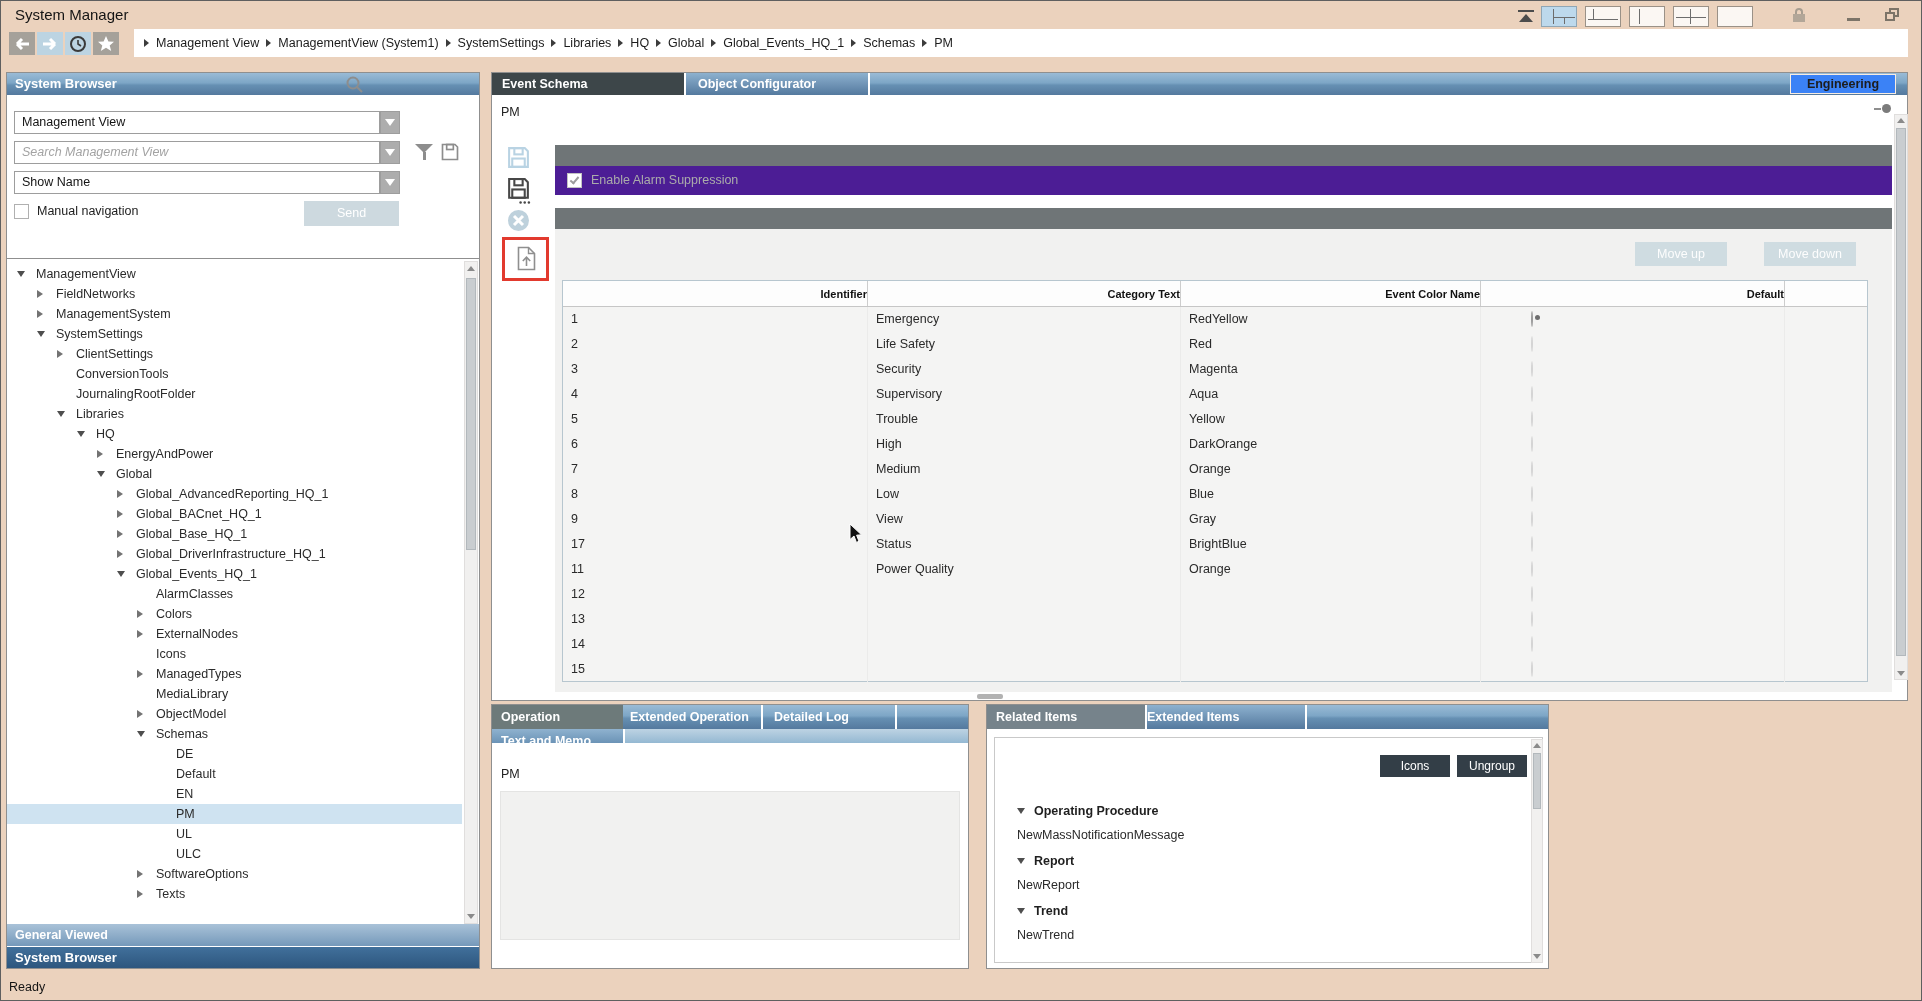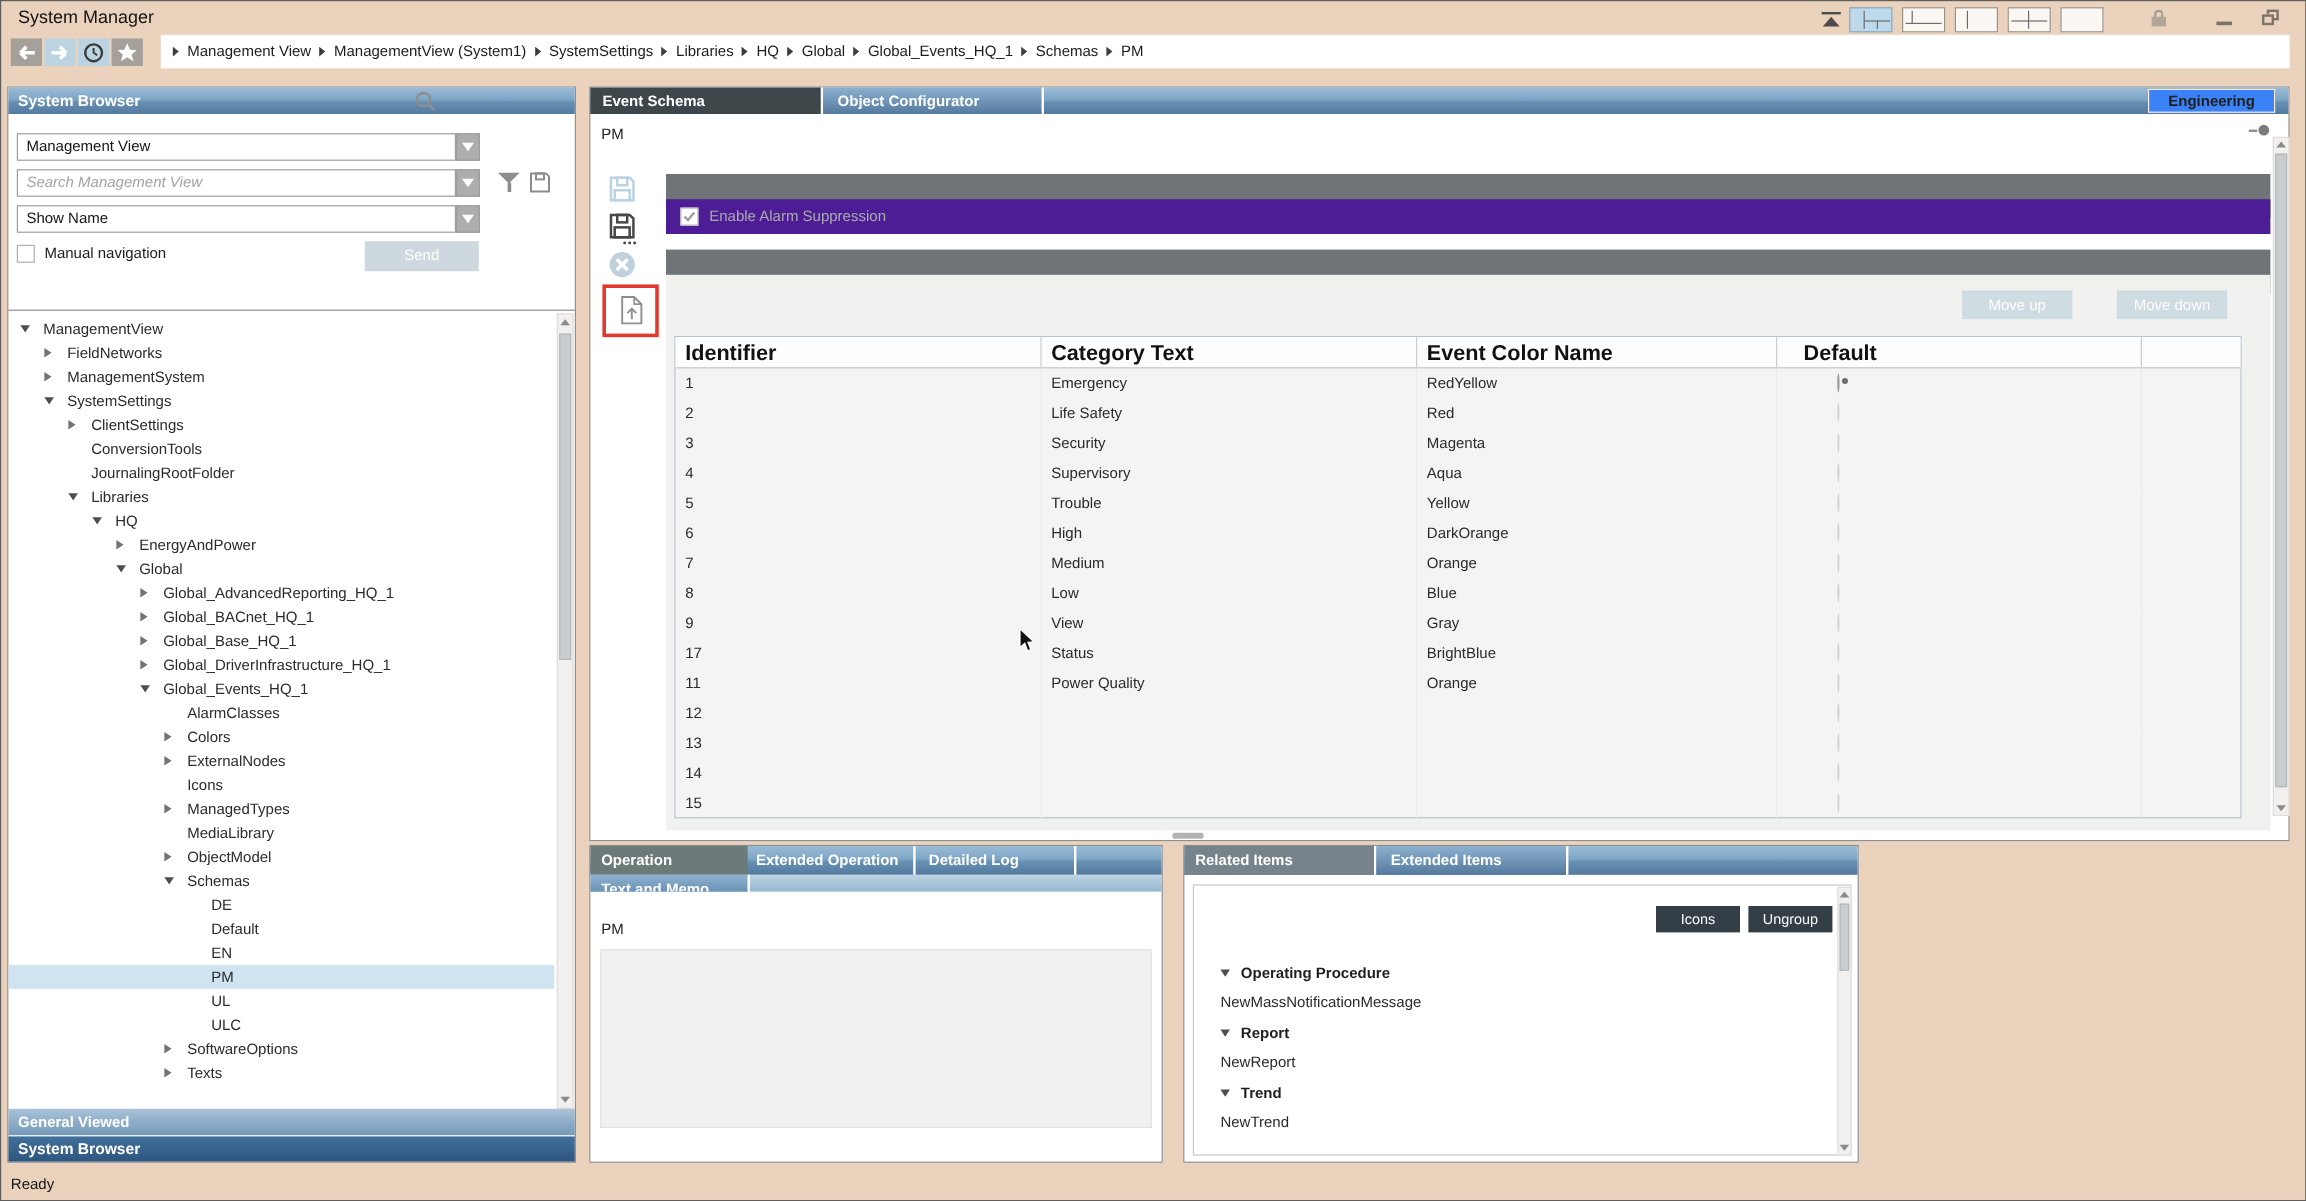--- a/index.html
+++ b/index.html
@@ -103,21 +103,21 @@
   .section-hd .lbl { color:#fff; margin-left:10px; font-size:12.5px; }
   #gs-body { position:absolute; left:63px; top:93px; width:1337px; height:29px; background:#4c1d95; }
   #gs-body .checkbox { left:12px; top:7px; border-color:#c3c3c3; }
   #gs-label { position:absolute; left:36px; top:7px; color:#ababab; }
   #cm-body { position:absolute; left:63px; top:156px; width:1337px; height:463px; background:#f1f1f0; }
   .mv-btn { position:absolute; top:13px; width:92px; height:24px; background:#cfdce1; color:#fdfdfd; text-align:center; line-height:24px; }
   #moveup-btn { left:1080px; }
   #movedown-btn { left:1209px; }
 
   #cm-table { position:absolute; left:7px; top:51px; width:1306px; height:402px; background:#f4f4f3; border:1px solid #b7c6cf; }
-  #cm-head { display:flex; height:26px; background:#fdfdfd; border-bottom:1px solid #c6c6c6; font-weight:bold; color:#111; font-size:18px; line-height:26px; }
+  #cm-head { display:flex; height:26px; background:#fdfdfd; border-bottom:1px solid #c6c6c6; font-weight:bold; color:#111; font-size:11px; line-height:26px;text-align:right; }
   .hc { border-right:1px solid #cdcdcd; padding-left:8px; flex:0 0 auto; }
   .hc1 { width:305px; } .hc2 { width:313px; } .hc3 { width:300px; } .hc4 { width:304px; padding-left:22px; } .hc5 { width:82px; border-right:none; }
   .trow { display:flex; height:25px; font-size:12.5px; color:#2a2a2a; line-height:25px; }
   .c { flex:0 0 auto; border-right:1px solid #ebebea; padding-left:8px; }
   .c1 { width:305px; } .c2 { width:313px; } .c3 { width:300px; } .c4 { width:304px; padding-left:0; } .c5 { width:82px; border-right:none; }
   .radio { width:13px; height:13px; border-radius:50%; border:1px solid #d4d4d4; background:#fafaf9; margin:6px 0 0 50px; position:relative; }
   .radio.sel { border-color:#9b9b9b; }
   .radio.sel::after { content:""; position:absolute; left:3px; top:3px; width:5px; height:5px; border-radius:50%; background:#6e6e6e; }
   #splitter-dash { position:absolute; left:485px; top:621px; width:26px; height:5px; background:#b2b2b2; border-radius:2px; }
   #main-scroll { left:1402px; top:41px; width:14px; height:566px; }
@@ -130,21 +130,21 @@
   .tab-region { flex:0 0 auto; line-height:24px; }
   #op-row2 { position:absolute; left:0; top:24px; width:100%; height:14px; display:flex; background:linear-gradient(180deg,#bdd3e3,#94b8d2); }
   #tab-textmemo { width:131px; background:linear-gradient(180deg,#8fb2cf,#6b93b6); padding-left:9px; line-height:24px; flex:0 0 auto; }
   #op-pm { position:absolute; left:9px; top:62px; color:#222; }
   #memo-area { position:absolute; left:8px; top:86px; width:460px; height:149px; background:#f1f1f0; border:1px solid #e4e4e3; }
 
   
   #relpanel { left:985px; top:703px; width:563px; height:265px; }
   #rel-tabbar { position:absolute; left:0; top:0; width:100%; height:24px; display:flex; }
   #tab-related { background:#76838b; width:158px; padding-left:9px; line-height:24px; flex:0 0 auto; }
-  #tab-extitems { width:158px; padding-left:12px; line-height:24px; flex:0 0 auto; background:linear-gradient(180deg,#8db1cf,#54799e); }
+  #tab-extitems { width:158px; line-height:24px; flex:0 0 auto; background:linear-gradient(180deg,#8db1cf,#54799e); }
   #rel-box { position:absolute; left:7px; top:32px; width:549px; height:226px; background:#fff; border:1px solid #c9c9c9; }
   .dk-btn { position:absolute; top:17px; height:22px; background:#333e47; color:#fff; font-size:12px; text-align:center; line-height:22px; }
   #icons-btn { left:385px; width:70px; }
   #ungroup-btn { left:462px; width:70px; }
   #rel-groups { position:absolute; left:0; top:60px; width:520px; }
   .rghead { display:flex; align-items:center; height:25px; }
   .rghead .tri { width:0; height:0; border-left:4.5px solid transparent; border-right:4.5px solid transparent; border-top:6px solid #4e4e4e; margin-left:22px; }
   .rghead .lbl { font-weight:bold; margin-left:9px; color:#1f1f1f; }
   .rgitem { height:25px; line-height:25px; padding-left:22px; color:#2a2a2a; }
   #rel-scroll { left:536px; top:1px; width:12px; height:224px; }

